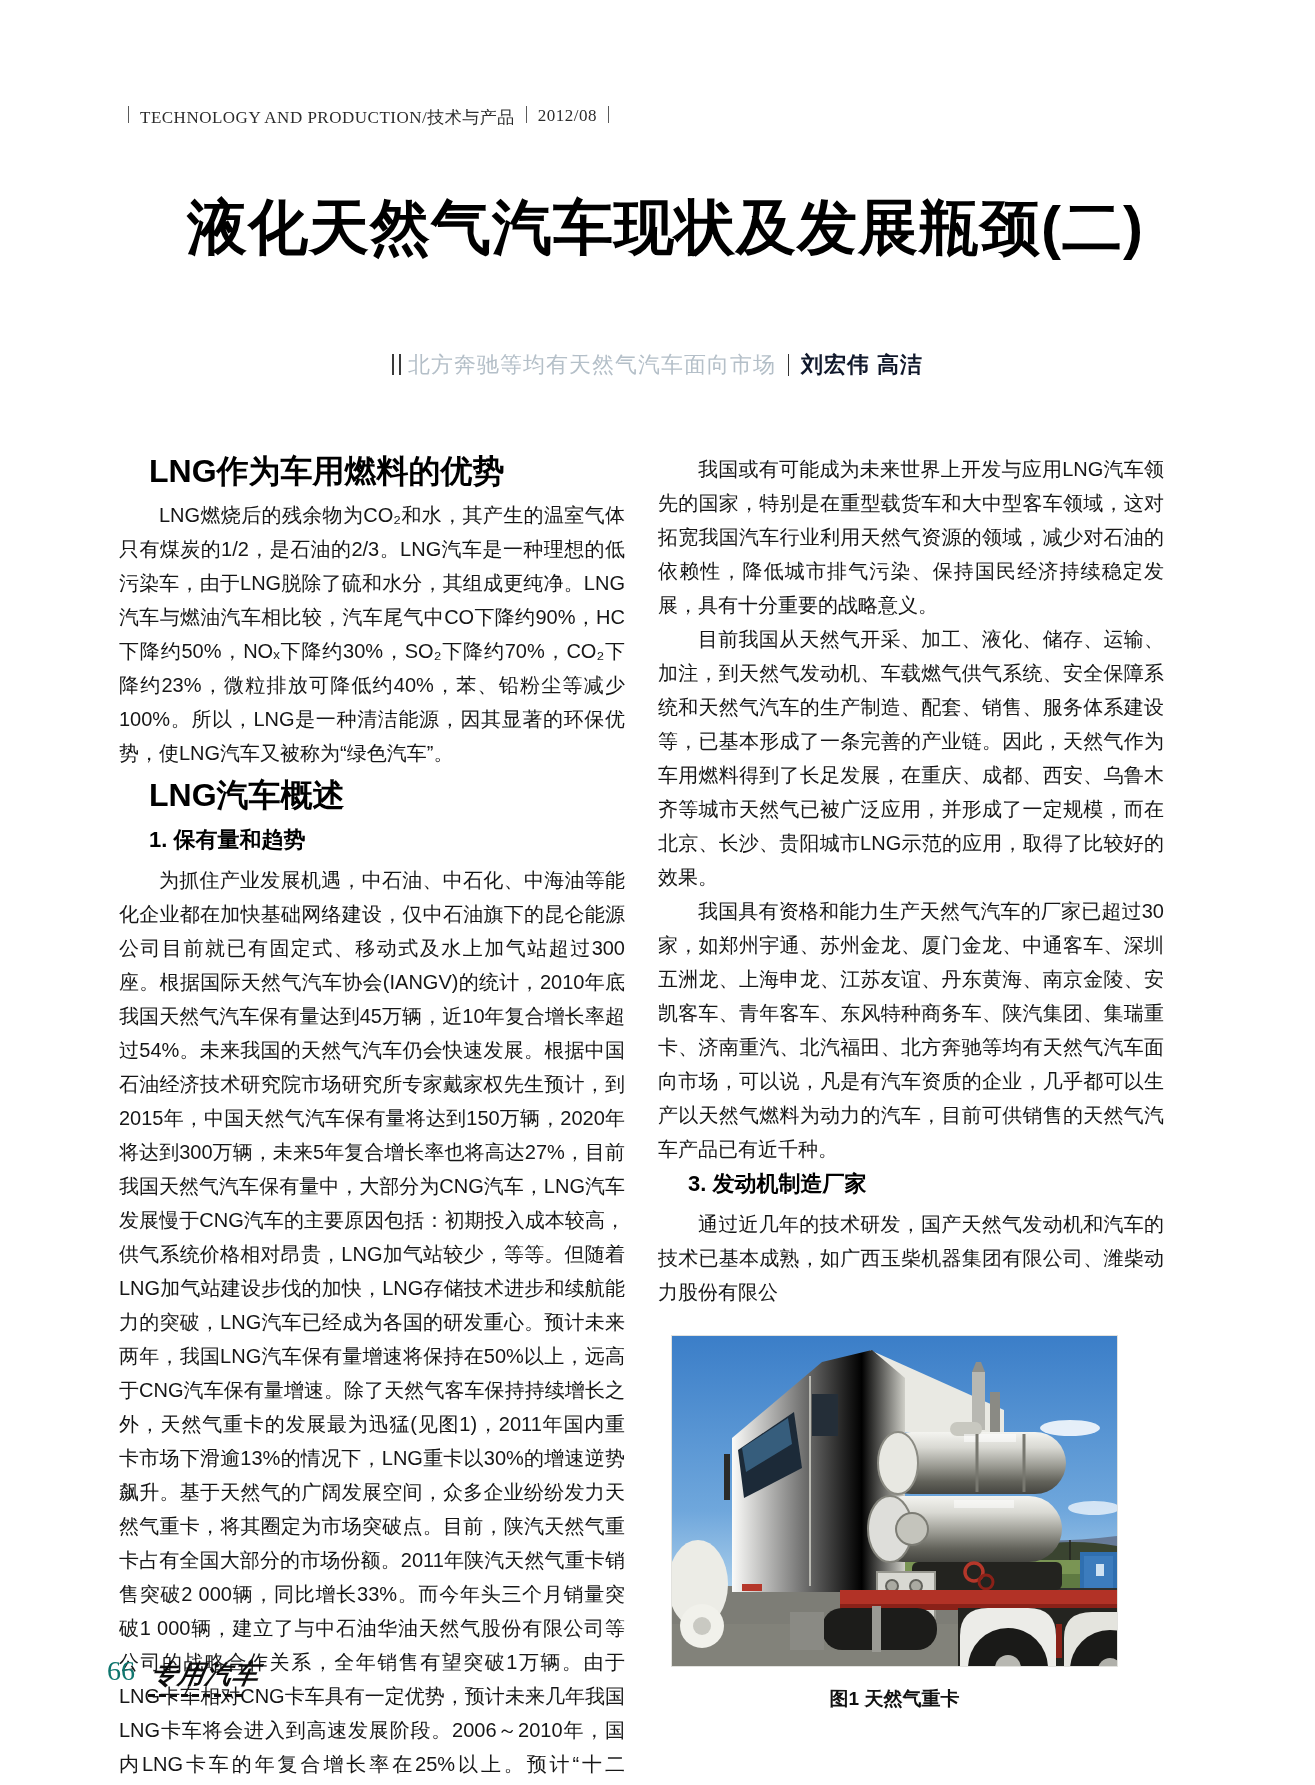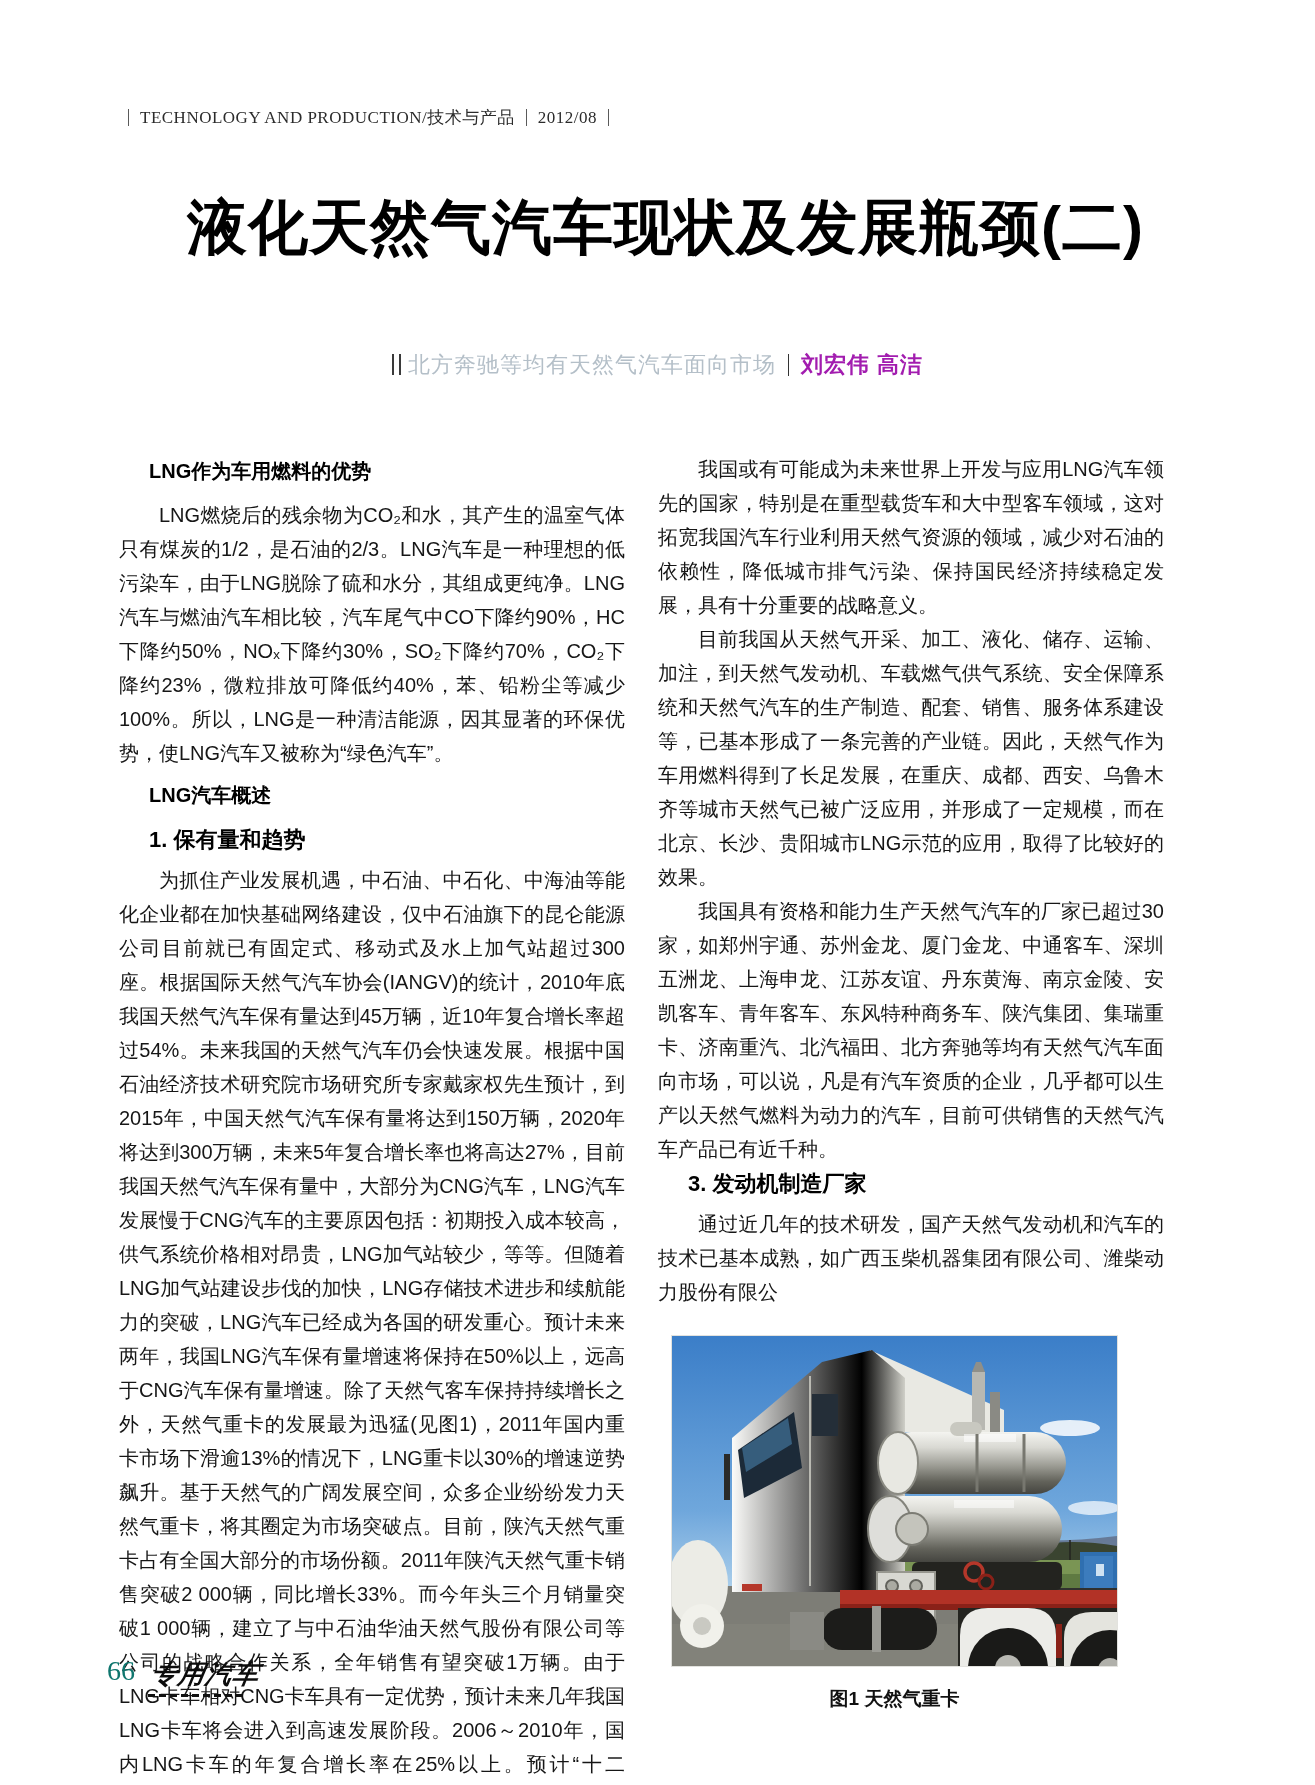--- a/index.html
+++ b/index.html
@@ -3,51 +3,51 @@
 <meta charset="utf-8">
 <style>
   html,body{margin:0;padding:0;}
   body{
     width:1315px;height:1785px;position:relative;background:#ffffff;
     font-family:"Liberation Sans","DejaVu Sans",sans-serif;color:#191919;
     overflow:hidden;
   }
   
   .page-header{
-    position:absolute;top:106px;left:104px;display:flex;align-items:center;gap:11px;
+    position:absolute;top:106px;left:104px;display:flex;gap:11px;
     font-family:"Liberation Serif","DejaVu Serif",serif;font-size:17px;color:#2b2b2b;
     letter-spacing:.5px;white-space:nowrap;padding-left:24px;
   }
   .vbar{width:1px;height:17px;background:#5a5a5a;display:inline-block;}
   
   .article-title{
     position:absolute;top:183px;left:0;width:100%;margin:0;text-align:center;
     font-size:60px;font-weight:900;color:#000;letter-spacing:1px;line-height:1.5;padding-left:8px;
   }
   .byline{
     position:absolute;top:350px;left:0;width:100%;text-align:center;font-size:22px;
     white-space:nowrap;
   }
   .byline-marker{
     display:inline-block;width:5px;height:21px;vertical-align:-3px;
     border-left:2px solid #3a3a3a;border-right:2px solid #3a3a3a;margin-right:7px;
   }
   .affiliation{color:#b4bfc8;letter-spacing:1px;}
   .byline-sep{display:inline-block;width:1px;height:22px;background:#333;
     vertical-align:-4px;margin:0 12px;}
-  .authors{color:#a21caf;font-weight:bold;letter-spacing:1px;}
+  .authors{color:#0f172a;font-weight:bold;letter-spacing:1px;}
   
   .column{
     position:absolute;top:452px;width:506px;font-size:20px;line-height:34px;
     text-align:justify;color:#161616;
   }
   .col-left{left:119px;}
   .col-right{left:658px;}
   .column p{margin:0;text-indent:2em;}
-  h2.sec{font-size:20px;font-weight:bold;color:#000;margin:6px 0 8px 30px;line-height:38px;}
+  h2.sec{font-size:32px;font-weight:bold;color:#000;margin:6px 0 8px 30px;line-height:38px;}
   h2.sec.first{margin-top:0;}
   h3.sub{font-size:22px;font-weight:bold;color:#000;margin:0 0 5px 30px;line-height:36px;}
   
   .figure{margin:26px 0 0 0;width:447px;padding-left:13px;}
   .photo{width:447px;height:332px;border:1px solid #e2e2de;box-sizing:border-box;
     overflow:hidden;background:#7d7d76;}
   .photo svg{display:block;}
   .figcaption{text-align:center;font-size:19px;font-weight:bold;color:#111;margin-top:15px;}
   
   .page-footer{position:absolute;left:107px;top:1655px;display:flex;align-items:flex-start;gap:16px;}

